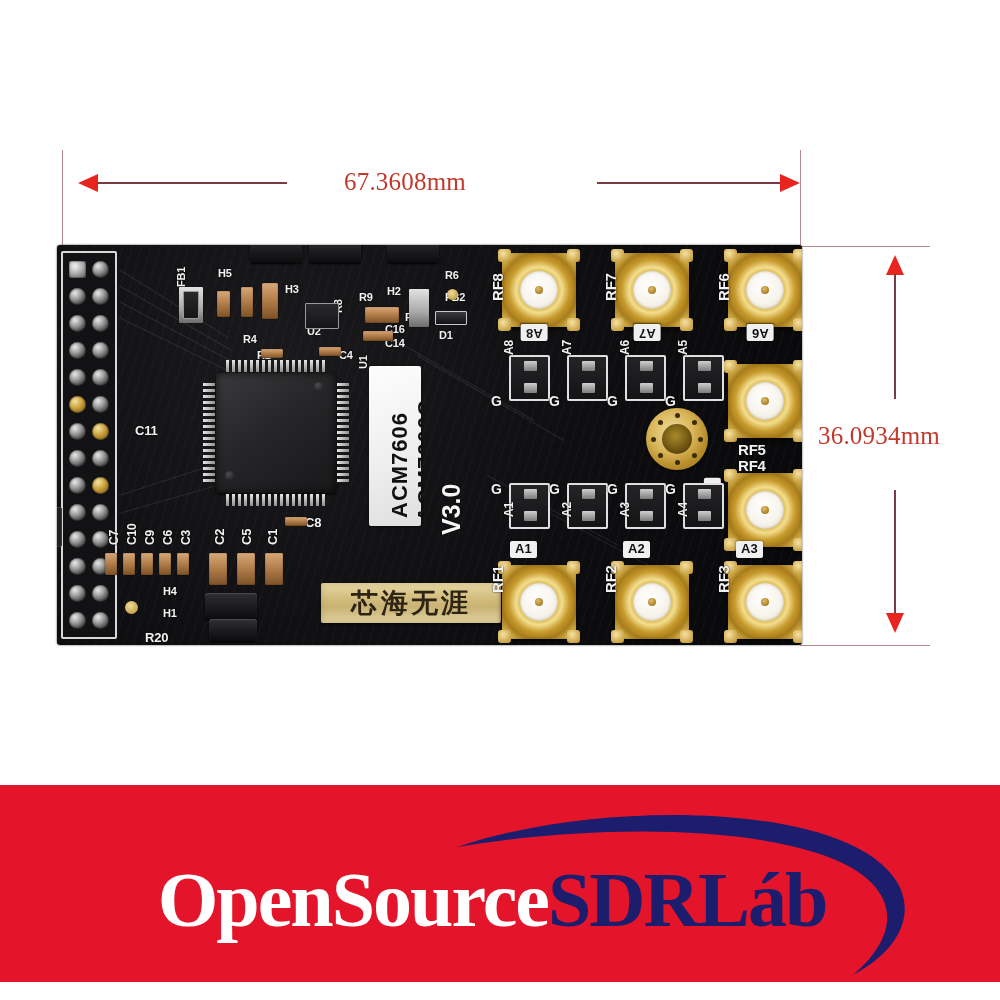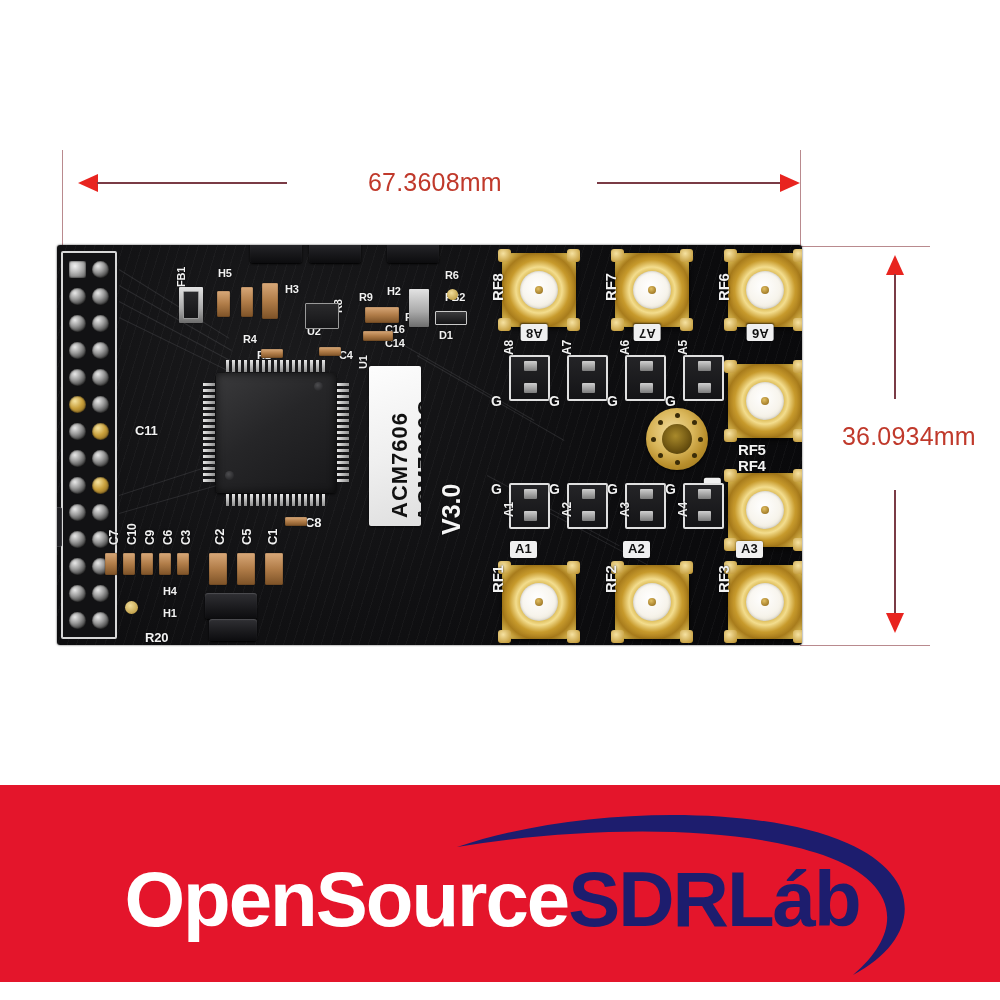--- a/index.html
+++ b/index.html
@@ -12,22 +12,21 @@
   }
   .stage{position:absolute;left:0;top:0;width:1000px;height:1000px;}
 
   
   .dim-label{
     position:absolute;
     color:#c0392b;
     font-size:25px;
     letter-spacing:.2px;
     white-space:nowrap;
-    font-family:Liberation Sans, sans-serif;
-    margin-left:24px;
+    font-family:Liberation Serif, serif;
   }
   #dim-h-label{left:344px;top:168px;}
   #dim-v-label{left:818px;top:422px;}
 
   .dimline{position:absolute;background:#7a3b45;}
   .dimline.h{height:2px;}
   .dimline.v{width:2px;}
 
   .arrowhead{position:absolute;width:0;height:0;}
   .arrowhead.left{border-top:9px solid transparent;border-bottom:9px solid transparent;border-right:20px solid #e8241f;}
@@ -239,21 +238,21 @@
   }
   .swoosh{
     position:absolute;left:455px;top:14px;width:480px;height:185px;
     pointer-events:none;
   }
   .logo-wrap{
     position:absolute;left:0;top:0;width:1000px;height:197px;
     display:flex;align-items:center;justify-content:center;
   }
   .logo-text{
-    font-family:Liberation Sans, sans-serif;
+    font-family:Liberation Serif, serif;
     font-weight:bold;
     font-size:78px;
     letter-spacing:-2px;
     white-space:nowrap;
     position:relative;
     top:16px;
     left:-8px;
   }
   .logo-open{color:#ffffff;}
   .logo-sdr{color:#1d1d6e;}
@@ -476,20 +475,23 @@
     <div class="smd cap" style="left:208px;top:308px;width:18px;height:32px;"></div>
     <div class="smd cap" style="left:228px;top:272px;width:22px;height:9px;"></div>
 
     <div class="conn" style="left:148px;top:348px;width:52px;height:26px;"></div>
     <div class="conn" style="left:152px;top:374px;width:48px;height:22px;"></div>
     <div class="silk" style="left:106px;top:340px;">H4</div>
     <div class="silk" style="left:106px;top:362px;">H1</div>
     <div class="silk big" style="left:88px;top:385px;">R20</div>
     <div class="via" style="left:68px;top:356px;width:13px;height:13px;"></div>
 
+    <div class="goldstrip">
+      <span>芯海无涯</span>
+    </div>
 
     <div class="sma" style="left:445px;top:8px;">
       <div class="sma-ear" style="left:-4px;top:-4px;"></div>
         <div class="sma-ear" style="right:-4px;top:-4px;"></div>
       <div class="sma-ear" style="left:-4px;bottom:-4px;"></div>
         <div class="sma-ear" style="right:-4px;bottom:-4px;"></div>
     </div>
     <div class="silk rot90" style="left:432px;top:56px;font-size:15px;">RF8</div>
     <div class="atag rot180" style="left:464px;top:79px;">A8</div>
 

